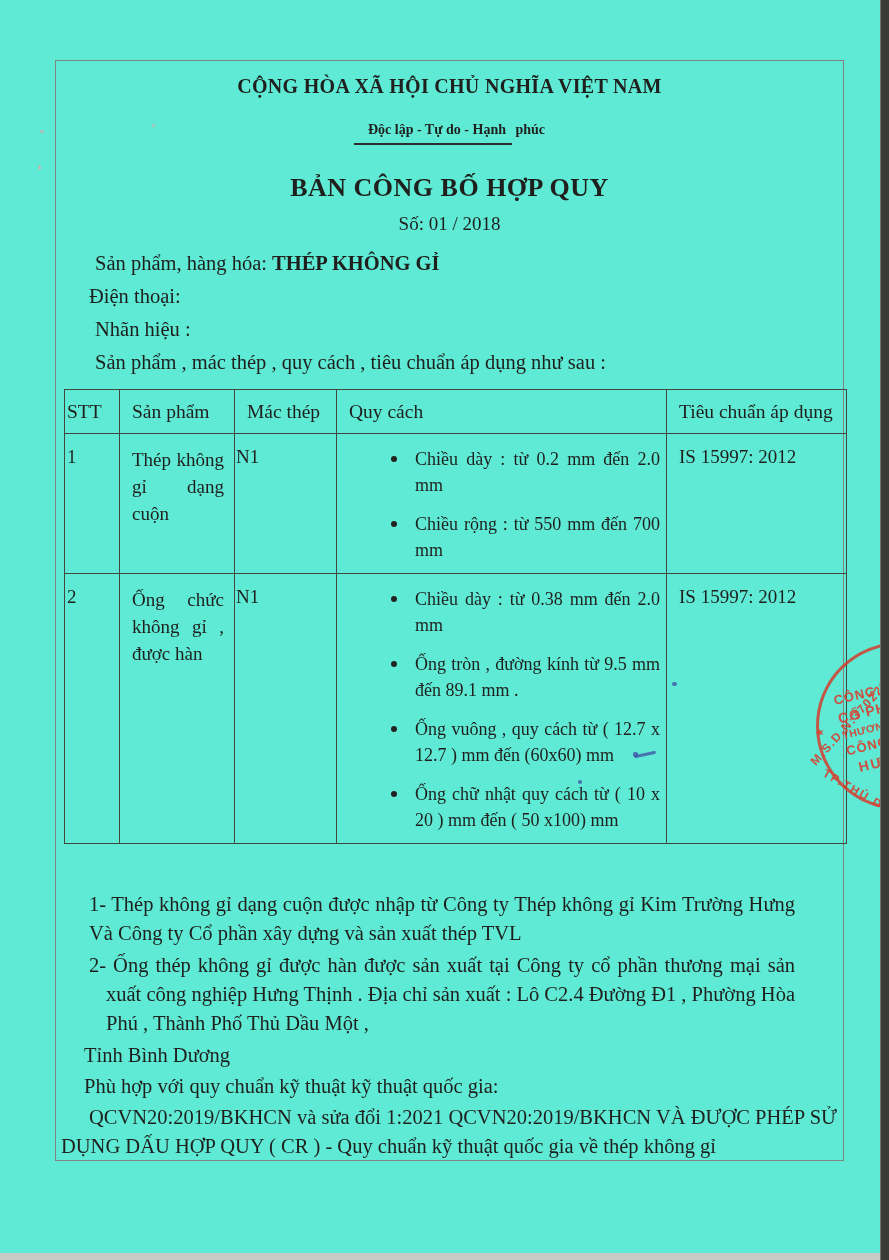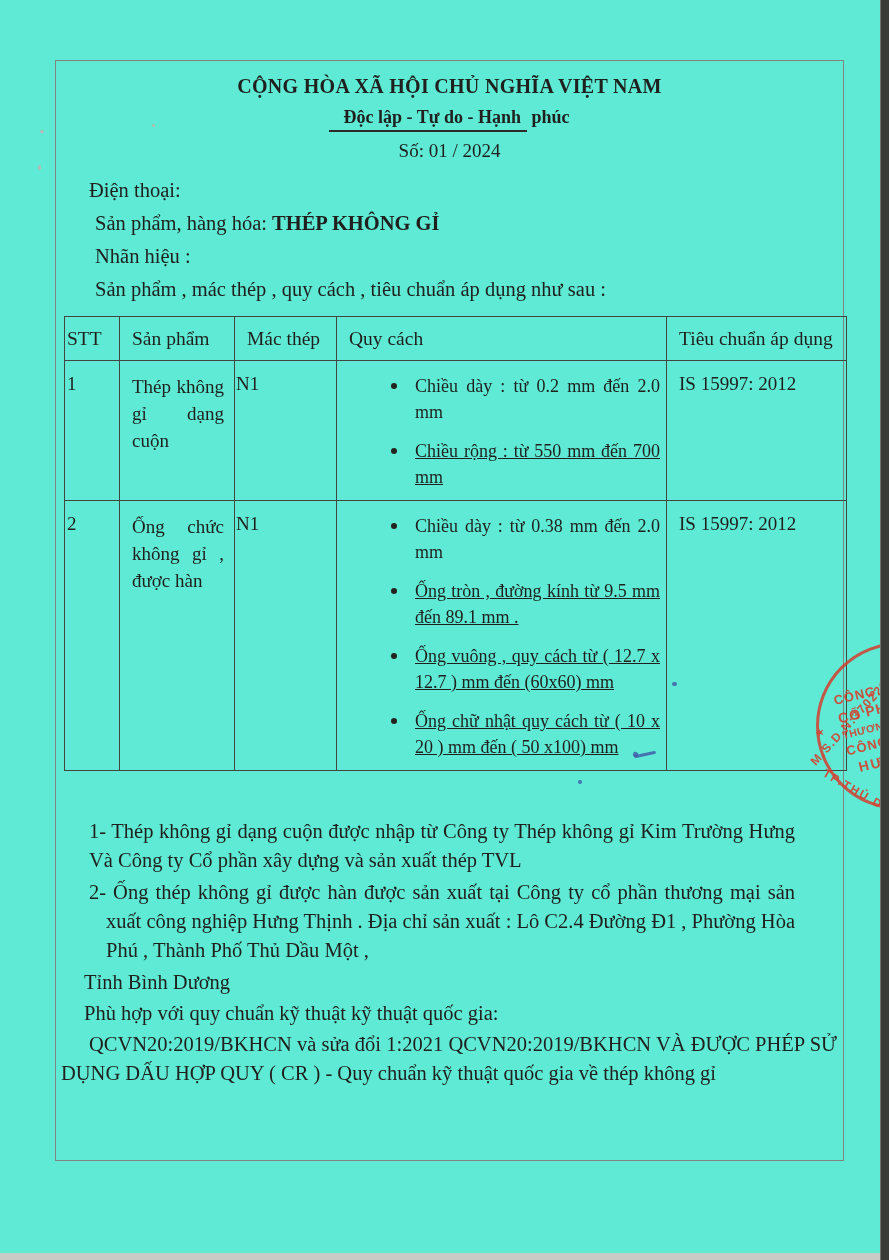--- a/index.html
+++ b/index.html
@@ -14,21 +14,21 @@
 
   
   .frame {
     position:absolute; left:55px; top:60px; width:789px; height:1101px;
     border:1.5px solid #83837f; box-sizing:border-box; padding-top:13px;
   }
 
   
   .center-block { text-align:center; }
   .republic { font-size:20px; font-weight:bold; letter-spacing:.3px; line-height:24px; }
-  .motto { font-size:18px; font-weight:bold; line-height:24px; margin-top:7px; }
+  .motto { font-size:14px; font-weight:bold; line-height:24px; margin-top:20px; }
   .motto-u { border-bottom:2px solid #2c2c2a; padding:0 6px 1px 14px; display:inline-block; }
   .title { font-size:26px; font-weight:bold; letter-spacing:.5px; margin-top:26px; line-height:34px; }
   .doc-no { font-size:19px; margin-top:6px; line-height:26px; }
 
   
   .info { margin-top:12px; }
   .para { font-size:20.5px; line-height:29px; margin-left:33px; margin-right:52px; }
   .spaced { margin-top:4px; }
   .indented { margin-left:39px; }
   .b { font-weight:bold; }
@@ -43,21 +43,21 @@
   td.c-prod { padding:12px 10px 8px 12px; font-size:19px; text-align:justify; line-height:27px; }
   th.c-grade, td.c-grade { width:102px; }
   td.c-grade { text-align:left; padding-top:12px; font-size:19px; }
   th.c-spec, td.c-spec { width:330px; }
   td.c-spec { padding:12px 6px 10px 50px; }
   th.c-std, td.c-std { width:180px; }
   td.c-std { padding:12px 6px 2px 12px; font-size:19px; }
   .row1 td { height:93px; }
   .row2 td { height:238px; }
   .spec-item { position:relative; padding-left:28px; font-size:18px; line-height:26px; text-align:justify; }
-  .spec-item + .spec-item { margin-top:13px;text-decoration:underline; }
+  .spec-item + .spec-item { margin-top:13px; }
   .bullet { position:absolute; left:4px; top:10px; width:6px; height:6px; background:#23231f; border-radius:50%; }
 
   
   .notes { margin-top:46px; }
   .notes .para { text-align:justify; }
   .note1 { margin-left:33px; margin-right:48px; }
   .note2 { margin-left:50px; margin-right:48px; text-indent:-17px; margin-top:3px; }
   .province { margin-left:28px; margin-top:3px; }
   .conform { margin-left:28px; margin-top:2px; }
   .qcvn { margin-left:5px; margin-right:6px; text-indent:28px; margin-top:2px; }
@@ -99,26 +99,27 @@
 
   <span class="speck sp1"></span>
   <span class="speck sp2"></span>
   <span class="speck sp3"></span>
 
   <div class="frame">
 
     <div class="center-block">
       <div class="republic">CỘNG HÒA XÃ HỘI CHỦ NGHĨA VIỆT NAM</div>
       <div class="motto"><span class="motto-u">Độc lập - Tự do - Hạnh</span><span> phúc</span></div>
-      <div class="doc-no">Số: 01 / 2024</div>
+      <div class="title">BẢN CÔNG BỐ HỢP QUY</div>
+      <div class="doc-no">Số: 01 / 2018</div>
     </div>
 
     <div class="info">
+      <div class="para indented spaced"><span>Sản phẩm, hàng hóa: </span><span class="b">THÉP KHÔNG GỈ</span></div>
       <div class="para spaced">Điện thoại:</div>
-      <div class="para indented spaced"><span>Sản phẩm, hàng hóa: </span><span class="b">THÉP KHÔNG GỈ</span></div>
       <div class="para indented spaced">Nhãn hiệu :</div>
       <div class="para indented spaced">Sản phẩm , mác thép , quy cách , tiêu chuẩn áp dụng như sau :</div>
     </div>
 
     <table class="ctable">
       <thead>
         <tr>
           <th class="c-stt">STT</th>
           <th class="c-prod">Sản phẩm</th>
           <th class="c-grade">Mác thép</th>

